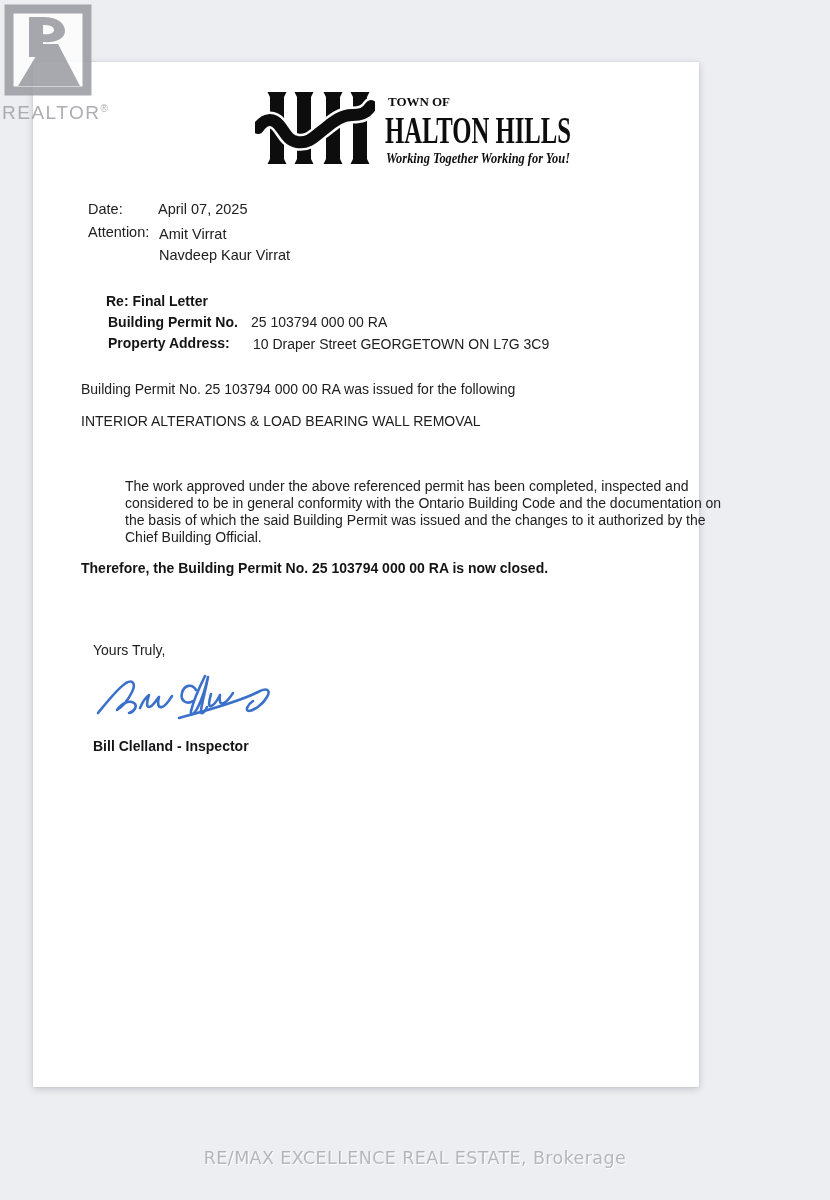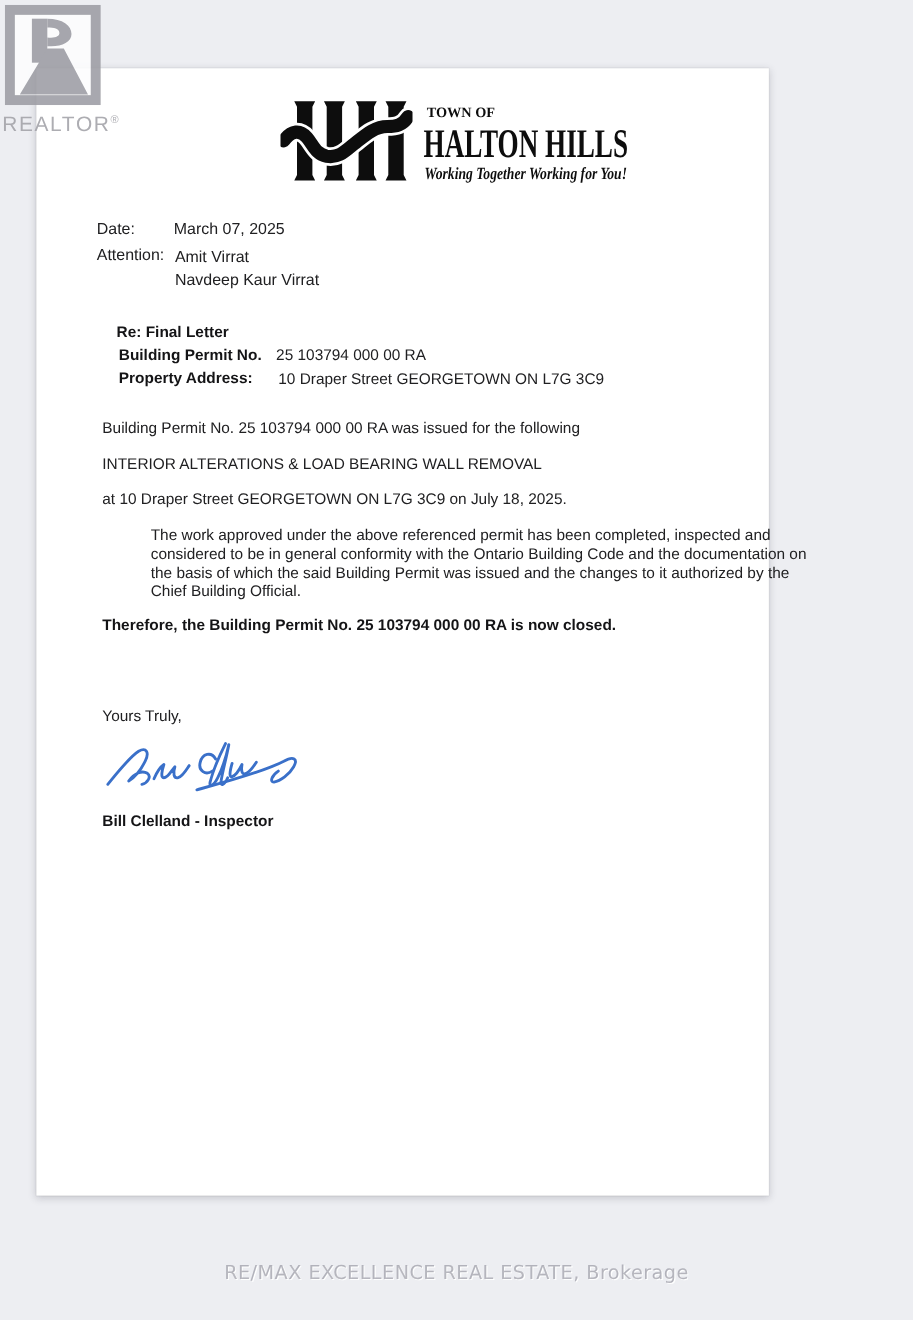--- a/index.html
+++ b/index.html
@@ -33,21 +33,21 @@
   
   .logo-row{position:absolute;left:0;top:28px;width:775px;height:80px;}
   .logo-mark{position:absolute;left:222px;top:0;}
   .logo-textblock{position:absolute;left:352px;top:0;}
 
   
   .txt{position:absolute;font-size:14px;line-height:17px;color:#202022;}
   .b{font-weight:700;color:#141416;}
   .hdr{font-size:14.5px;}
 
-  .bodywrap{position:absolute;left:60px;width:615px;}
+  .bodywrap{position:absolute;left:48px;width:615px;}
 
   
   .sig{position:absolute;left:60px;top:604px;width:195px;height:62px;}
 
   
   .footer{position:absolute;left:28px;top:942px;width:719px;text-align:center;}
   .f-line1{font-size:13.8px;color:#17171a;white-space:pre-wrap;}
   .f-rule{width:500px;height:3.5px;background:#121214;margin:4px auto 0 auto;}
   .f-line2{margin-top:8px;font-size:13.8px;color:#17171a;display:flex;justify-content:center;gap:14px;white-space:pre-wrap;}
 
@@ -79,35 +79,34 @@
         <path d="M3,38 C10,28 18,28 24,35 C30,42 32,50 42,52 C54,54 60,46 68,40 C78,32 86,25 97,25 C105,25 111,24 116,16" fill="none" stroke="#0d0d0d" stroke-width="12" stroke-linecap="round"></path>
       </svg>
       <svg class="logo-textblock" width="195" height="80" viewBox="0 0 195 80">
         <text x="3" y="16" font-family="Liberation Serif, serif" font-size="13" font-weight="bold" fill="#0d0d0d" textLength="62" lengthAdjust="spacing">TOWN OF</text>
         <text x="0" y="53" font-family="Liberation Serif, serif" font-size="37" font-weight="bold" fill="#0d0d0d" textLength="186" lengthAdjust="spacingAndGlyphs">HALTON HILLS</text>
         <text x="1" y="73" font-family="Liberation Serif, serif" font-size="15.5" font-weight="bold" font-style="italic" fill="#0d0d0d" textLength="184" lengthAdjust="spacingAndGlyphs">Working Together Working for You!</text>
       </svg>
     </div>
 
     <div class="txt hdr" style="left:55px;top:139px;">Date:</div>
-    <div class="txt hdr" style="left:125px;top:139px;">March 07, 2025</div>
+    <div class="txt hdr" style="left:125px;top:139px;">April 07, 2025</div>
 
     <div class="txt hdr" style="left:55px;top:162px;">Attention:</div>
     <div class="txt hdr" style="left:126px;top:164px;">Amit Virrat</div>
     <div class="txt hdr" style="left:126px;top:185px;">Navdeep Kaur Virrat</div>
 
     <div class="txt b" style="left:55px;top:231px;padding-left:18px;">Re: Final Letter</div>
     <div class="txt b" style="left:75px;top:252px;">Building Permit No.</div>
     <div class="txt" style="left:218px;top:252px;">25 103794 000 00 RA</div>
     <div class="txt b" style="left:75px;top:273px;">Property Address:</div>
     <div class="txt" style="left:220px;top:274px;">10 Draper Street GEORGETOWN ON L7G 3C9</div>
 
     <div class="txt bodywrap" style="top:319px;">Building Permit No. 25 103794 000 00 RA was issued for the following</div>
     <div class="txt bodywrap" style="top:351px;">INTERIOR ALTERATIONS &amp; LOAD BEARING WALL REMOVAL</div>
-    <div class="txt bodywrap" style="top:383px;">at 10 Draper Street GEORGETOWN ON L7G 3C9 on July 18, 2025.</div>
     <div class="txt bodywrap" style="top:416px;margin-left:44px;">The work approved under the above referenced permit has been completed, inspected and considered to be in general conformity with the Ontario Building Code and the documentation on the basis of which the said Building Permit was issued and the changes to it authorized by the Chief Building Official.</div>
     <div class="txt bodywrap b" style="top:498px;">Therefore, the Building Permit No. 25 103794 000 00 RA is now closed.</div>
 
     <div class="txt" style="left:60px;top:580px;">Yours Truly,</div>
 
     <svg class="sig" viewBox="0 0 195 62">
       <g fill="none" stroke-width="2.6" stroke-linecap="round" stroke-linejoin="round" stroke="#3a70c9">
         <path d="M5,47 C14,36 25,22 33,17 C40,13 43,18 39,26 C35,34 29,41 24,44 C29,37 36,34 41,37 C45,40 41,46 36,47"></path>
         <path d="M47,42 C50,35 53,31 56,29 C54,35 53,41 56,41 C60,41 63,34 66,31 C64,37 65,42 69,41 C73,40 77,33 79,30"></path>
         <path d="M103,24 C99,17 91,19 89,27 C87,35 94,39 100,35"></path>

